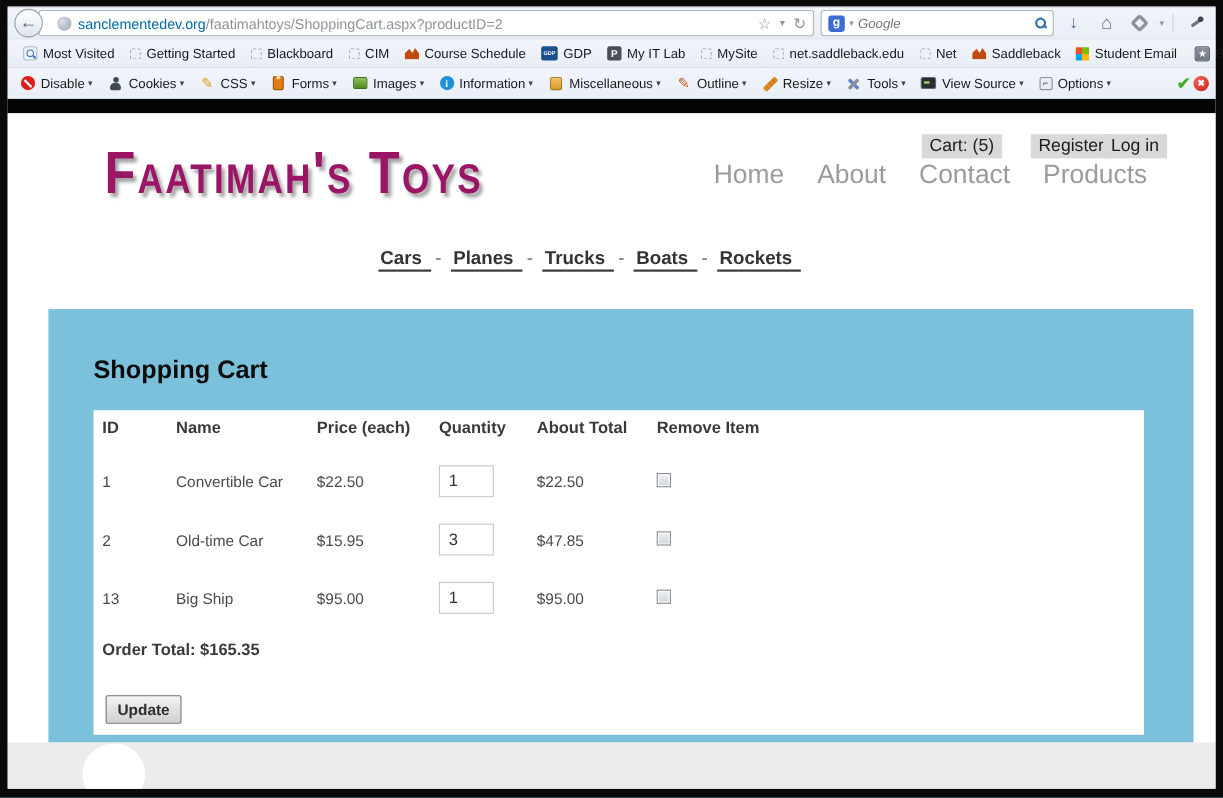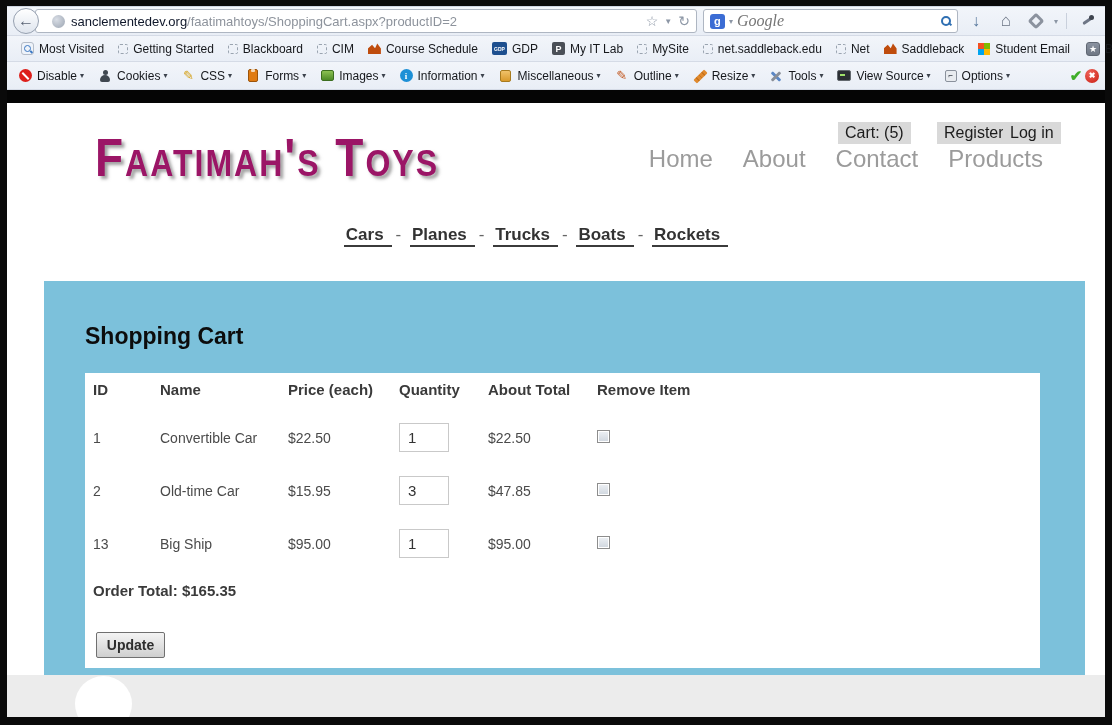--- a/index.html
+++ b/index.html
@@ -12,28 +12,28 @@
   .toolbar { background:linear-gradient(#f2f5fa,#e9eef6); border-bottom:1px solid #d5dbe6; display:flex; align-items:center; }
   .nav-toolbar { height:30px; padding:0 6px; gap:6px; border-top:1px solid #cfd6e2; }
   .bookmarks-toolbar { height:26px; padding:0 8px; gap:2px; font-size:12px; color:#16181c; }
   .webdev-toolbar { height:28px; padding:0 6px; gap:2px; font-size:12px; color:#16181c; }
 
   .back-btn { width:26px; height:26px; border-radius:50%; border:1px solid #96a0b0; background:linear-gradient(#ffffff,#dfe5ee);
     display:flex; align-items:center; justify-content:center; color:#5a6374; font-size:16px; font-weight:bold; flex:0 0 auto; z-index:2; margin-right:-10px; }
   .url-bar { flex:1 1 auto; height:24px; background:#fff; border:1px solid #aeb6c2; border-radius:3px; display:flex; align-items:center; padding:0 6px 0 16px; gap:6px; min-width:0; }
   .globe { width:13px; height:13px; border-radius:50%; background:radial-gradient(circle at 35% 35%, #d9dee6, #9aa3b0); flex:0 0 auto; }
   .url-text { font-size:13px; white-space:nowrap; overflow:hidden; }
-  .url-domain { color:#0f172a; }
+  .url-domain { color:#0369a1; }
   .url-path { color:#8d939c; }
   .url-spacer { flex:1 1 auto; }
   .chrome-glyph { color:#8c96a5; font-size:14px; line-height:1; flex:0 0 auto; cursor:default; }
   .caret { font-size:8px; color:#8c96a5; }
   .search-box { flex:0 0 195px; height:24px; background:#fff; border:1px solid #aeb6c2; border-radius:3px; display:flex; align-items:center; padding:0 6px; gap:4px; }
   .g-icon { width:15px; height:15px; background:#3b6cd4; border-radius:3px; color:#fff; font-size:11px; font-weight:bold; display:flex; align-items:center; justify-content:center; }
-  .search-input { flex:1; border:none; outline:none; font-style:italic; font-size:16px; color:#777; background:transparent; min-width:0; font-family:Liberation Serif, serif; }
+  .search-input { flex:1; border:none; outline:none; font-style:italic; font-size:12px; color:#777; background:transparent; min-width:0; font-family:Liberation Sans, sans-serif; }
   .mag { width:10px; height:10px; position:relative; flex:0 0 auto; }
   .mag::before { content:""; position:absolute; left:0; top:0; width:6px; height:6px; border:2px solid #2f6fb2; border-radius:50%; }
   .mag::after { content:""; position:absolute; left:7px; top:7px; width:4px; height:2px; background:#2f6fb2; transform:rotate(45deg); }
   .tb-btn { width:24px; display:flex; align-items:center; justify-content:center; flex:0 0 auto; }
   .dl-arrow { color:#56779c; font-weight:bold; font-size:16px; }
   .home-g { color:#6a7383; font-size:17px; }
   .ext-icon { width:12px; height:12px; border:3px solid #8b929e; border-radius:3px; transform:rotate(45deg); }
   .picker { width:14px; height:14px; position:relative; }
   .picker::before { content:""; position:absolute; left:2px; top:5px; width:12px; height:3px; background:#6e7686; border-radius:2px; transform:rotate(-35deg); }
   .picker::after { content:""; position:absolute; right:0; top:1px; width:5px; height:5px; background:#3f454f; border-radius:50%; }

